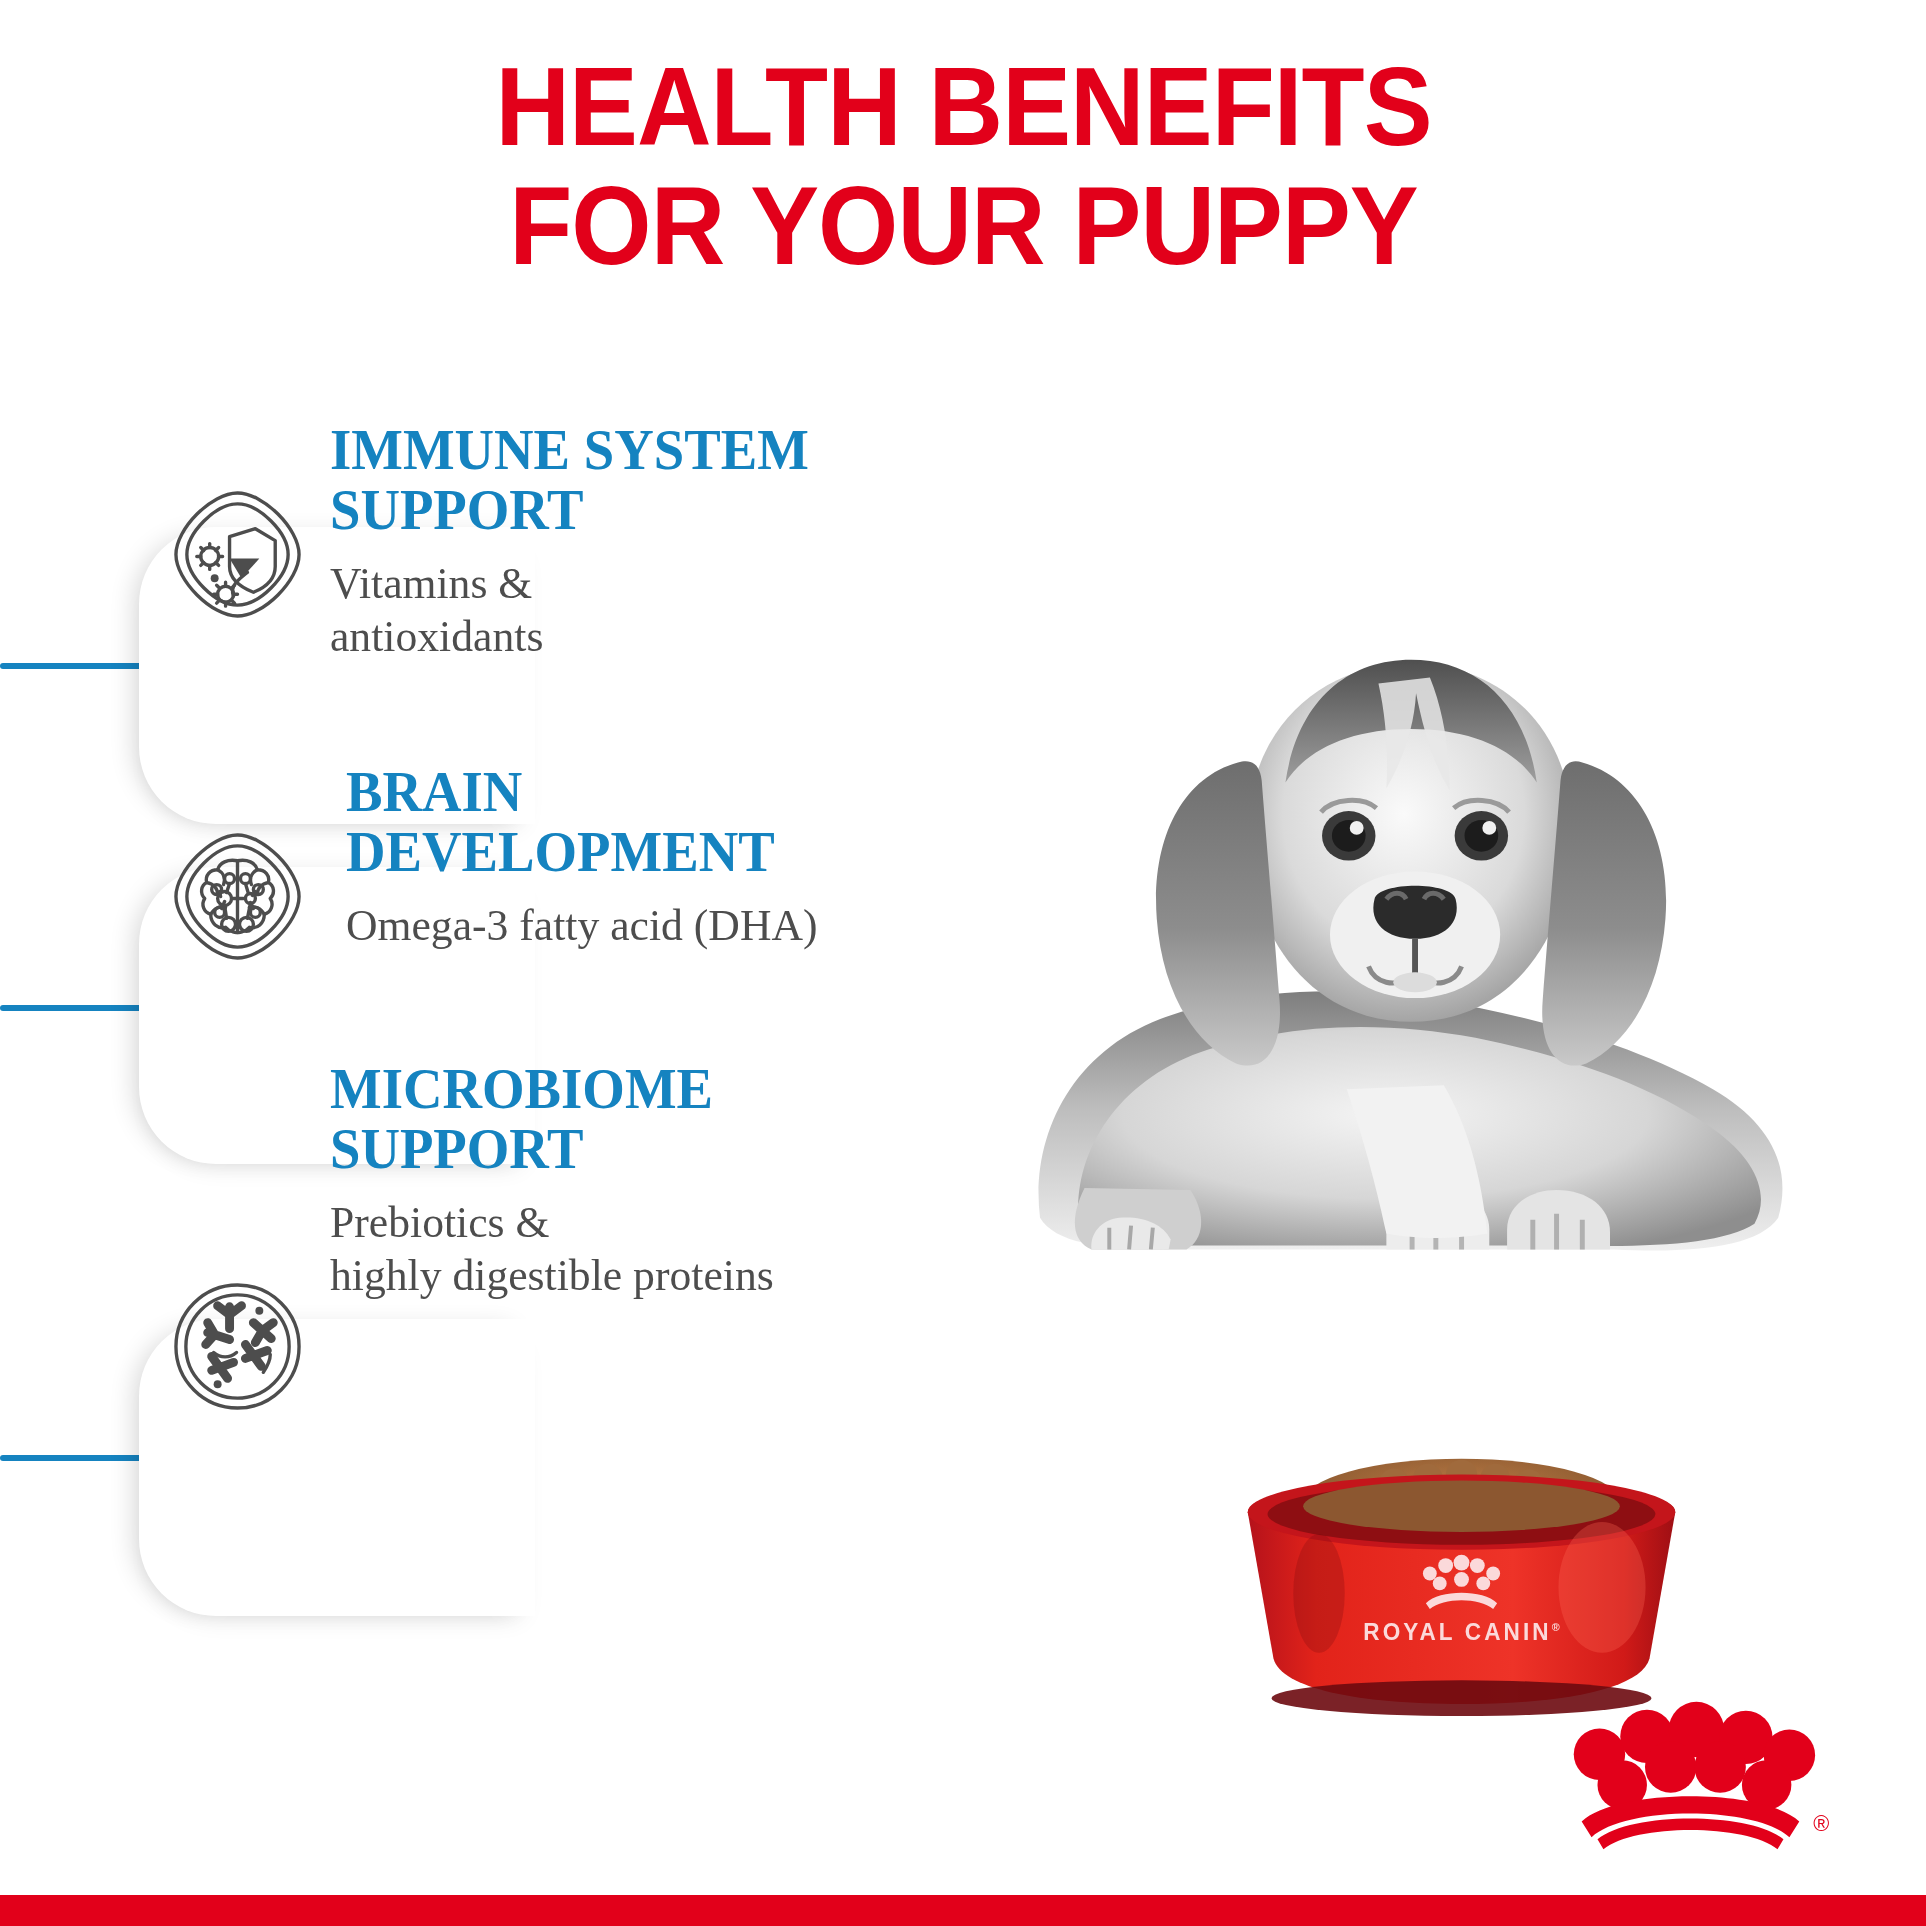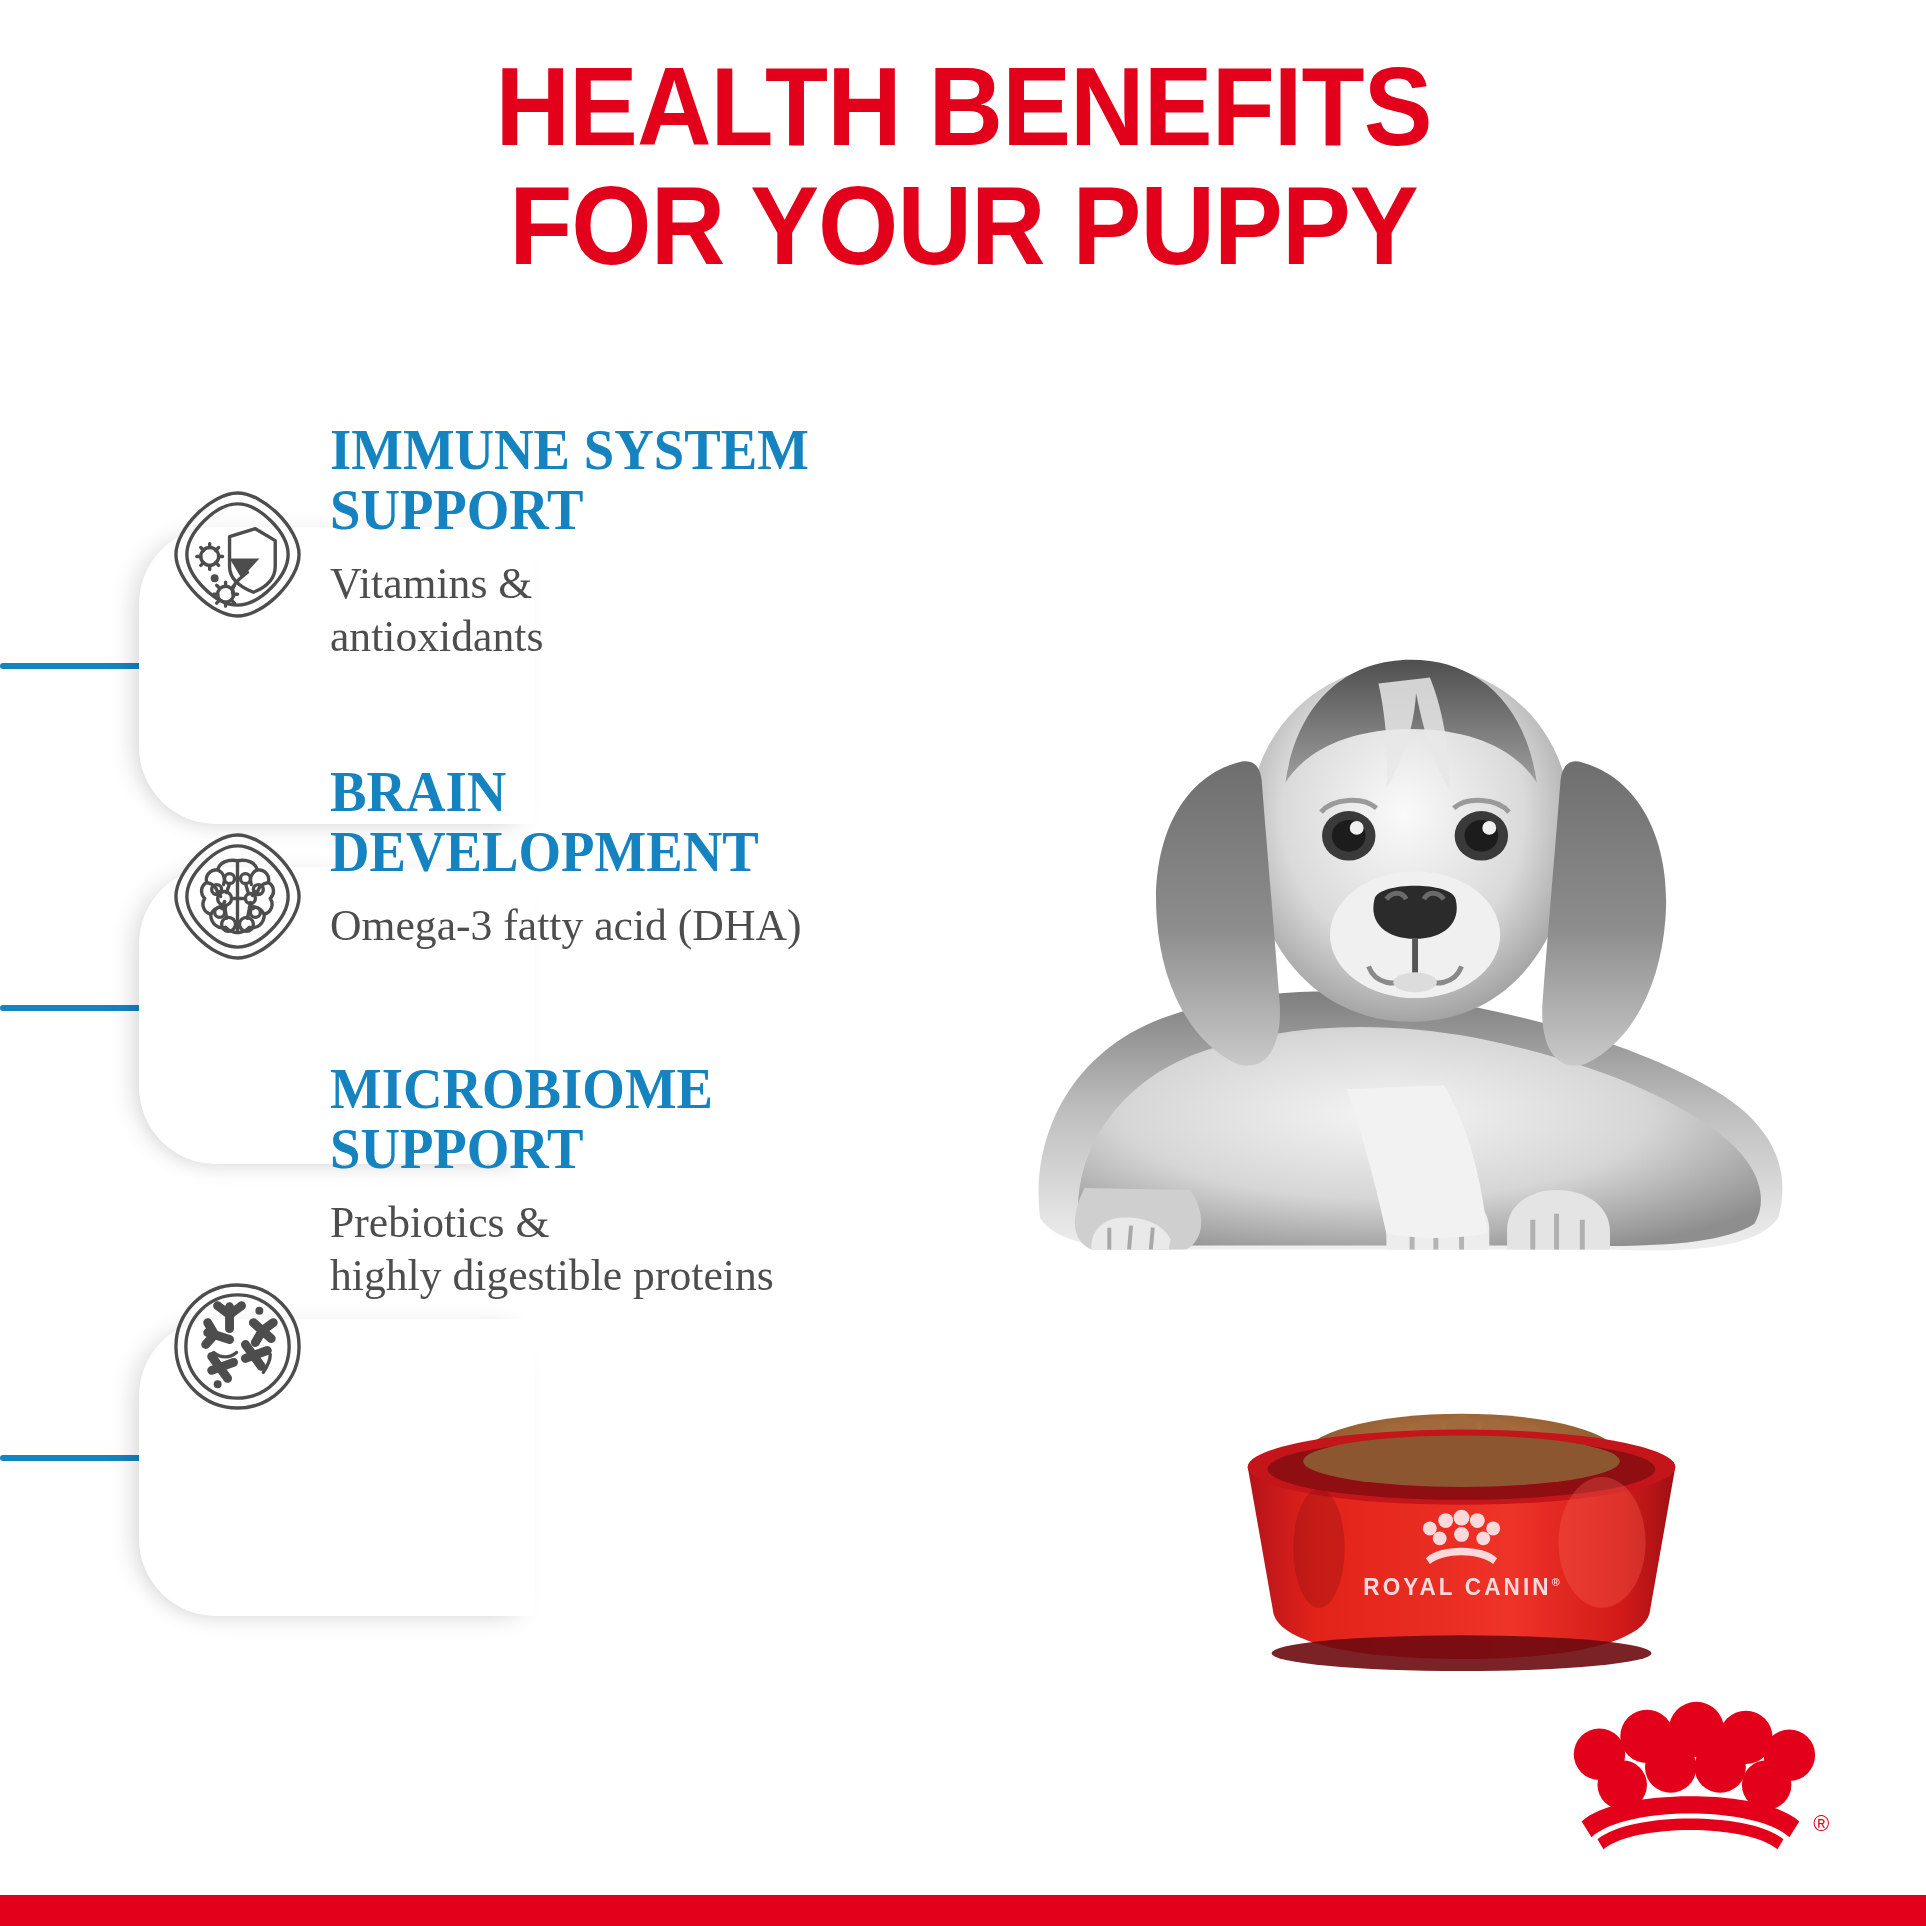--- a/index.html
+++ b/index.html
@@ -55,21 +55,21 @@
     width:139px;height:139px;
   }
   .icon-wrap.i1{top:485px;}
   .icon-wrap.i2{top:827px;}
   .icon-wrap.i3{top:1277px;}
   .icon-wrap svg{display:block;width:139px;height:139px;}
 
   
   .btext{position:absolute;left:330px;width:693px;font-family:Liberation Serif, serif;}
   .btext.t1{top:420px;}
-  .btext.t2{top:762px;}
+  .btext.t2{top:762px;margin-left:16px;}
   .btext.t3{top:1059px;}
 
   .bhead{
     color:#1583C0;
     font-weight:bold;
     font-size:57px;
     line-height:1.06;
     letter-spacing:0px;
     white-space:pre-line;
     transform:scaleX(0.96);
@@ -90,21 +90,21 @@
     position:absolute;
     left:921px;top:535px;
     width:1000px;height:851px;
     filter:grayscale(1);
   }
   .photo svg{display:block;width:100%;height:100%;}
 
   
   .bowl{
     position:absolute;
-    left:1224px;top:1384px;
+    left:1224px;top:1429px;
     width:475px;height:287px;
   }
   .bowl svg{display:block;width:100%;height:100%;}
   .bowl-label{
     position:absolute;
     left:0;top:190px;width:475px;
     text-align:center;
     color:#FBD9DA;
     font-size:23px;
     font-weight:bold;

